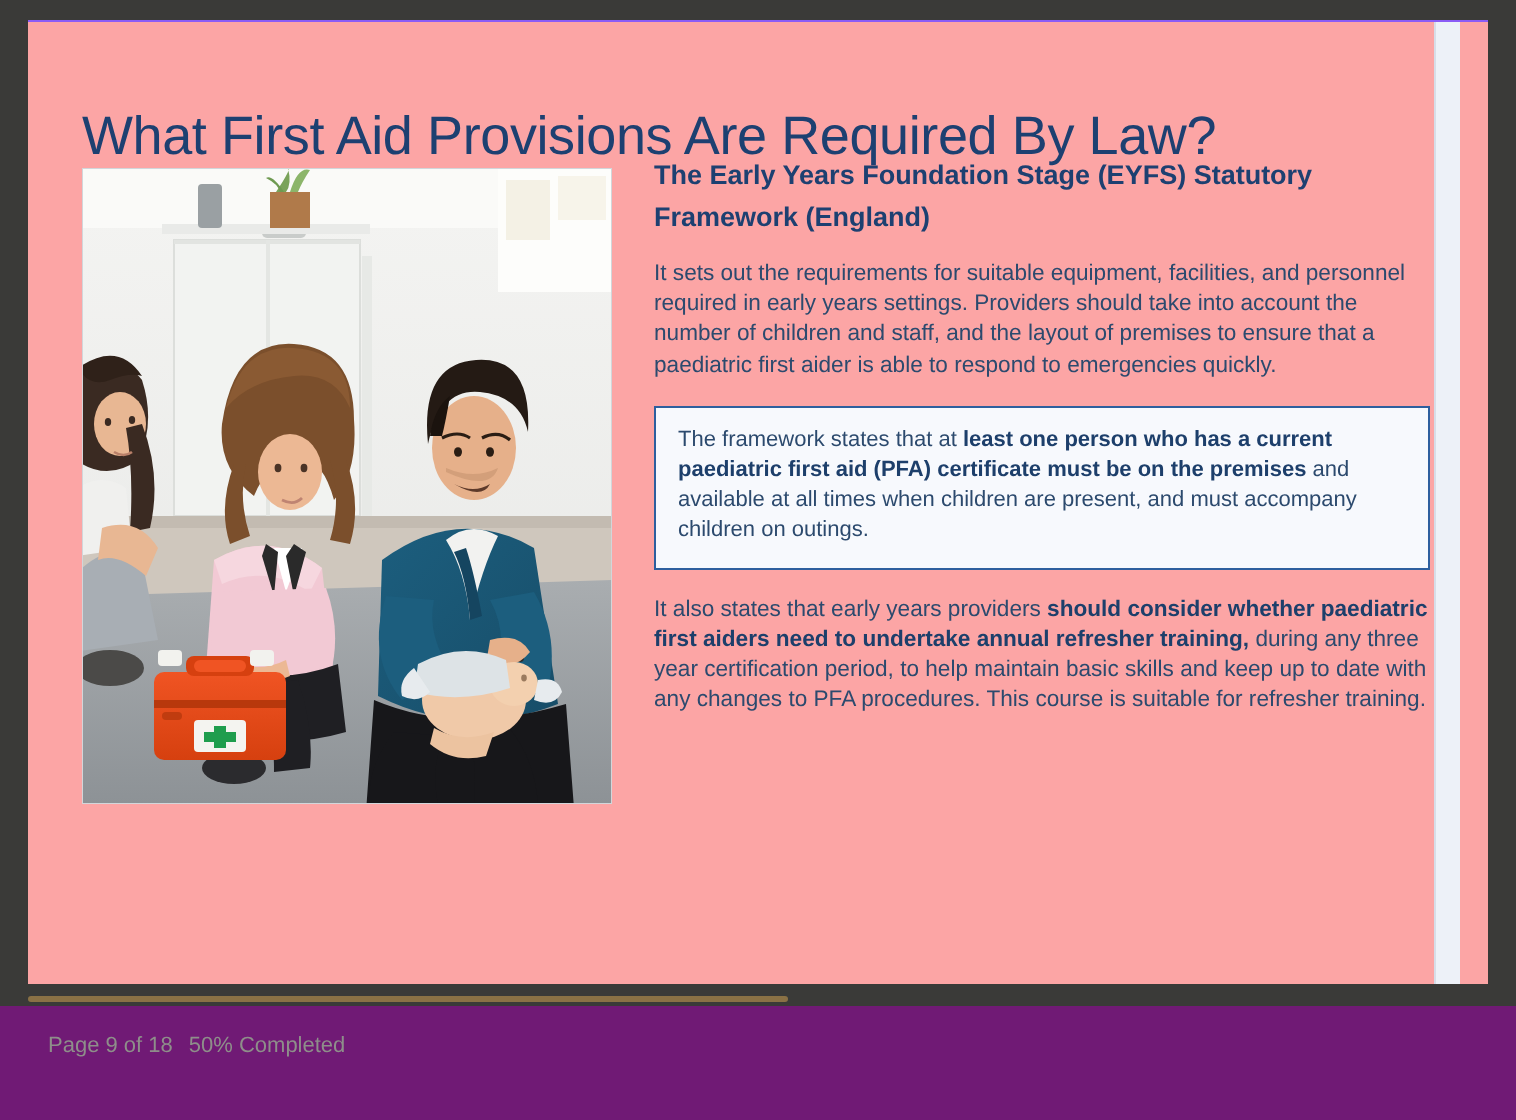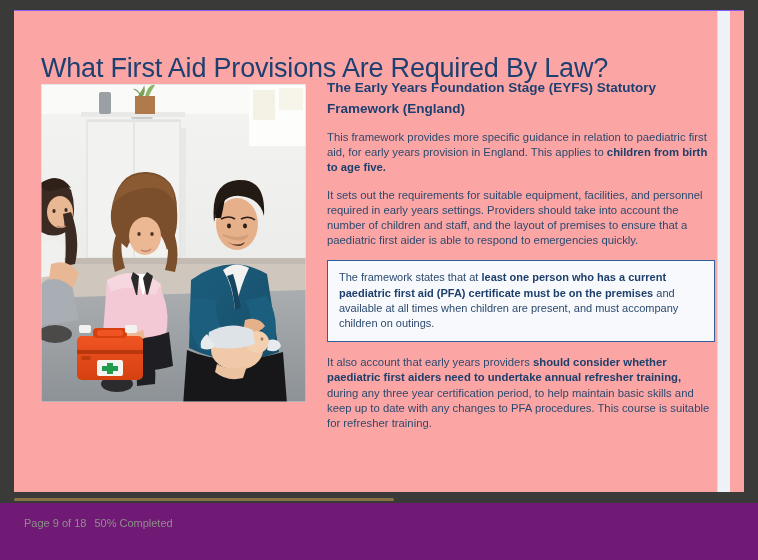--- a/index.html
+++ b/index.html
@@ -312,29 +312,28 @@
             </g>
 
             <rect x="0" y="0" width="265" height="318" fill="none" stroke="#d2d6da" stroke-width="1"></rect>
           </svg>
         </div>
 
         <div id="text-column">
 
           <h2 class="sub-heading">The Early Years Foundation Stage (EYFS) Statutory Framework (England)</h2>
 
-          <p class="body-par"><span>This framework provides more specific guidance in relation to paediatric first aid, for early years provision in England. This applies to </span><b>children from birth to age five.</b></p>
 
           <p class="body-par">It sets out the requirements for suitable equipment, facilities, and personnel required in early years settings. Providers should take into account the number of children and staff, and the layout of premises to ensure that a paediatric first aider is able to respond to emergencies quickly.</p>
 
           <div id="callout-box">
             <p><span>The framework states that at </span><b>least one person who has a current paediatric first aid (PFA) certificate must be on the premises</b><span> and available at all times when children are present, and must accompany children on outings.</span></p>
           </div>
 
-          <p class="body-par"><span>It also account that early years providers </span><b>should consider whether paediatric first aiders need to undertake annual refresher training,</b><span> during any three year certification period, to help maintain basic skills and keep up to date with any changes to PFA procedures. This course is suitable for refresher training.</span></p>
+          <p class="body-par"><span>It also states that early years providers </span><b>should consider whether paediatric first aiders need to undertake annual refresher training,</b><span> during any three year certification period, to help maintain basic skills and keep up to date with any changes to PFA procedures. This course is suitable for refresher training.</span></p>
 
         </div>
       </div>
 
       <div id="slide-scroll-gutter"></div>
     </div>
   </div>
 
   <div id="progress-track">
     <div id="progress-fill" style="width: 52%;"></div>

